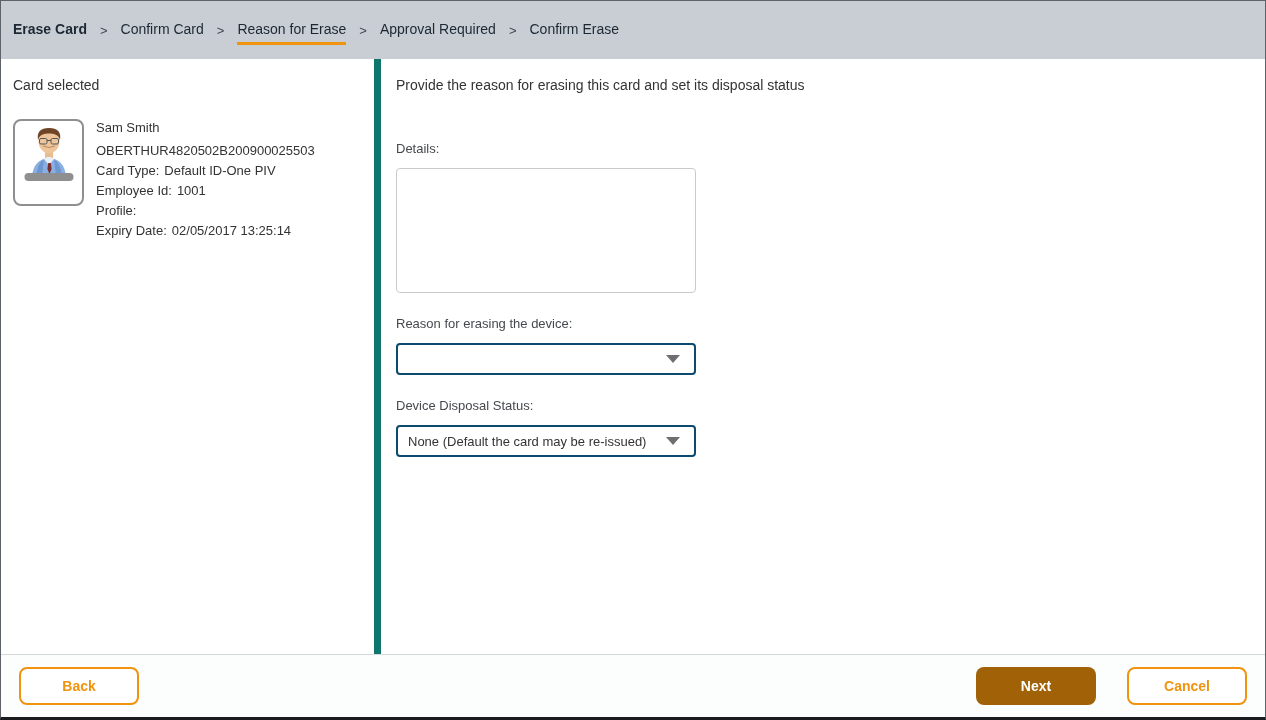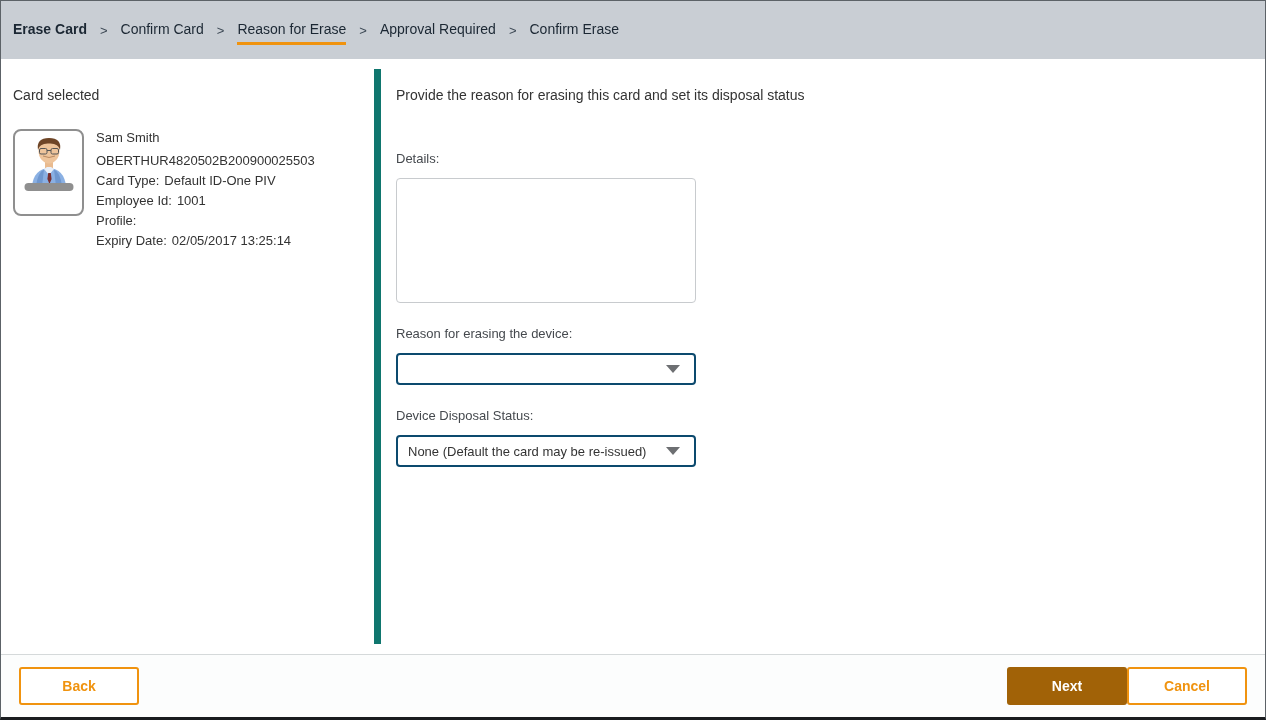--- a/index.html
+++ b/index.html
@@ -10,21 +10,20 @@
     color: #333333;
   }
   .window {
     width: 1266px;
     height: 720px;
     border: 1px solid #5c6267;
     border-bottom: 3px solid #191c1f;
     display: flex;
     flex-direction: column;
     background: #ffffff;
-    gap: 10px;
   }
 
   
   .header {
     height: 58px;
     background: #c9ced4;
     display: flex;
     align-items: center;
     padding: 0 12px;
     flex: 0 0 auto;
@@ -137,39 +136,39 @@
     border-top: 1px solid #d5d9da;
     background: #fcfdfd;
     display: flex;
     align-items: center;
     justify-content: space-between;
     padding: 0 18px;
   }
   .btn {
     height: 38px;
     min-width: 120px;
-    border-radius: 3px;
+    border-radius: 8px;
     font-family: "Liberation Sans", sans-serif;
     font-size: 14px;
     font-weight: bold;
     cursor: pointer;
   }
   .btn--outline {
     background: #ffffff;
     border: 2px solid #F0930F;
     color: #F0930F;
   }
   .btn--primary-disabled {
     background: #a16207;
     border: none;
     color: #ffffff;
     cursor: default;
   }
   .footer-right { display: flex; align-items: center; }
-  .footer-right .btn + .btn { margin-left: 0; }
+  .footer-right .btn + .btn { margin-left: 31px; }
 </style>
 </head>
 <body>
 
 <div class="window">
 
   <div class="header">
     <span class="crumb crumb--title">Erase Card</span>
     <span class="crumb-sep">&gt;</span>
     <span class="crumb">Confirm Card</span>

